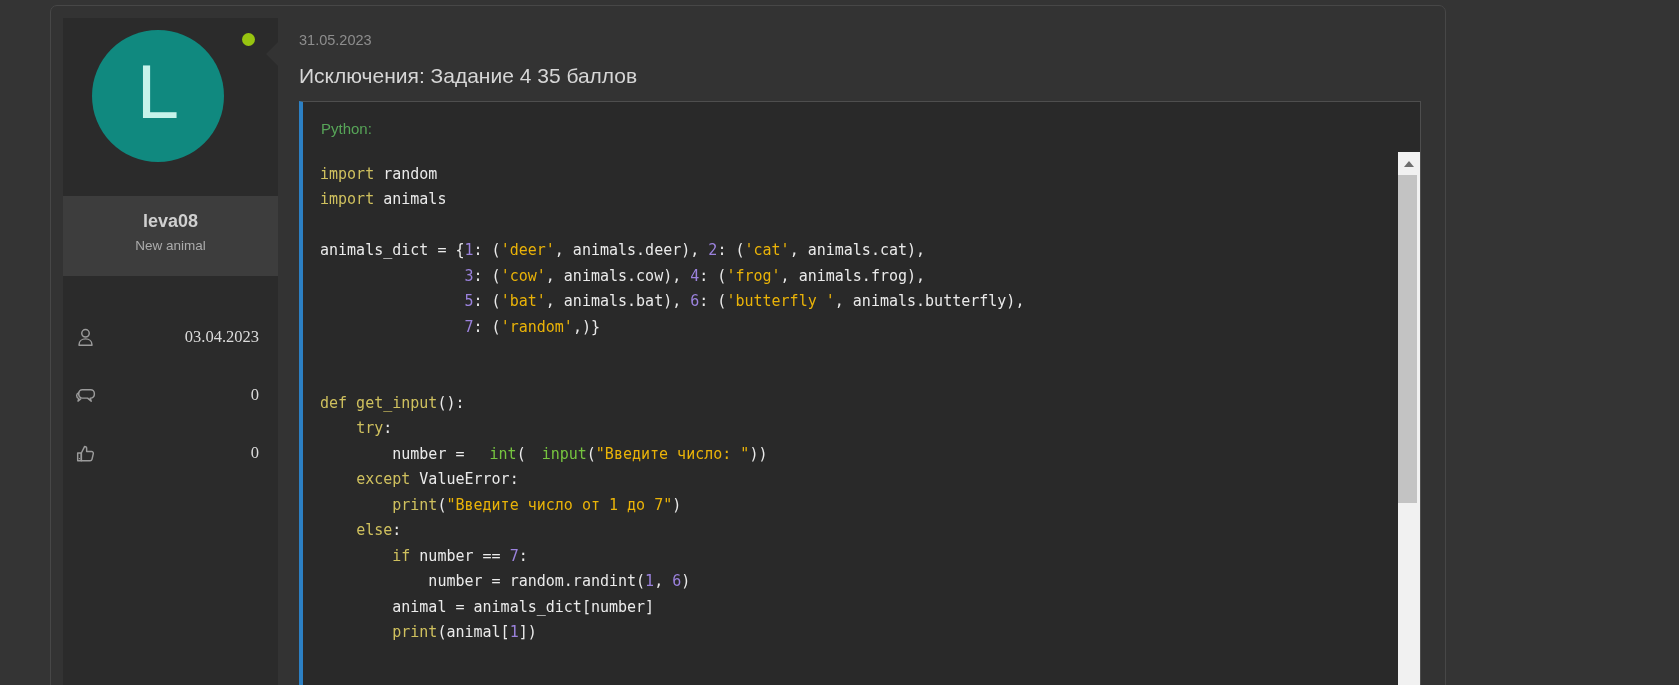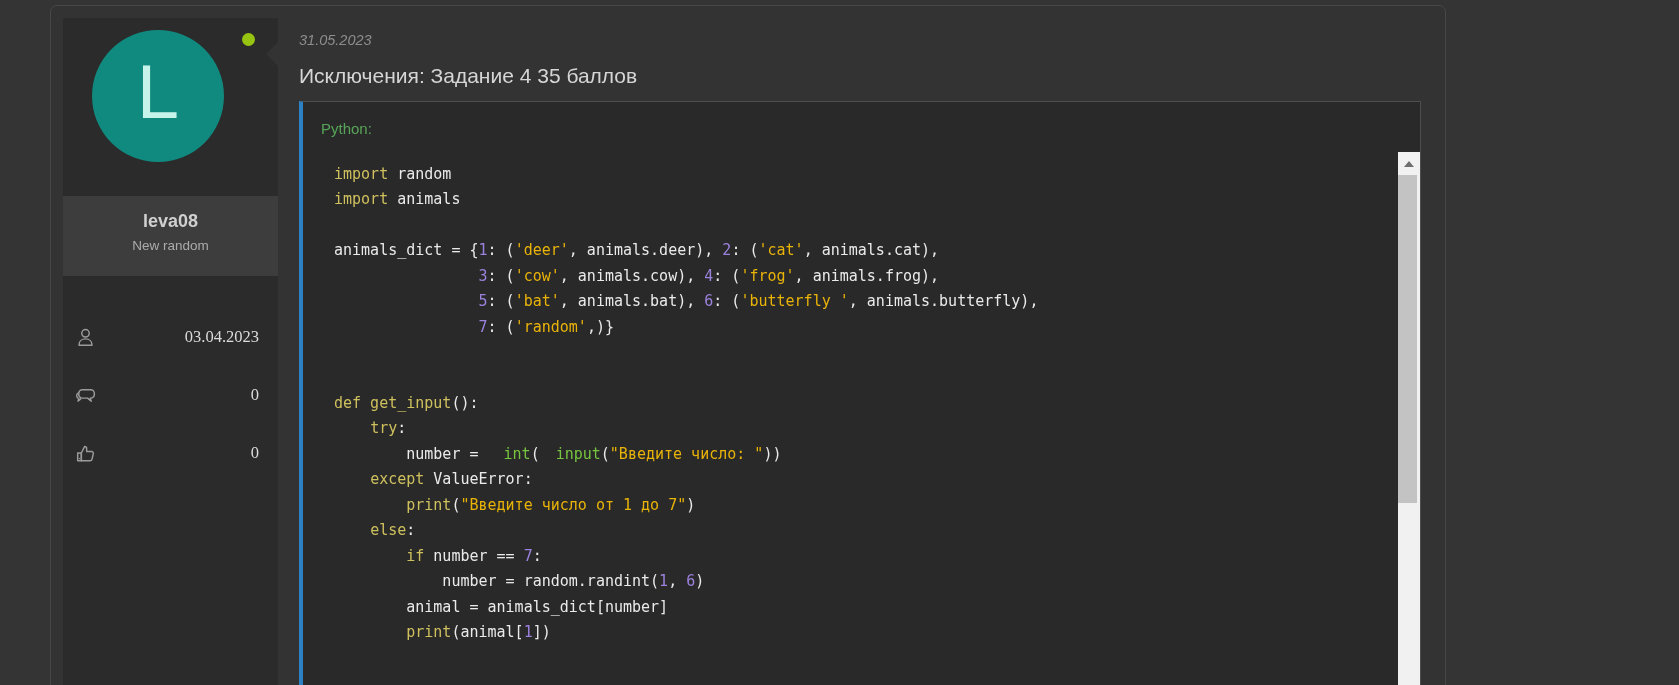--- a/index.html
+++ b/index.html
@@ -115,21 +115,20 @@
     width: 0; height: 0;
     border-right: 12px solid #333333;
     border-top: 12px solid transparent;
     border-bottom: 12px solid transparent;
   }
   .post-date {
     color: #8d8d8d;
     font-size: 14.5px;
     line-height: 18px;
     cursor: pointer;
-    font-style: italic;
   }
   .post-title {
     margin-top: 13px;
     color: #d6d6d6;
     font-size: 21px;
     font-weight: 400;
     line-height: 28px;
   }
 
   
@@ -150,21 +149,21 @@
   }
   .code-body {
     position: relative;
     height: 768px;
   }
   .code-content {
     font-family: "DejaVu Sans Mono", monospace;
     font-size: 15px;
     line-height: 25.45px;
     color: #eaeaea;
-    padding: 10px 50px 20px 31px;
+    padding: 10px 50px 20px 17px;
     white-space: pre;
     overflow: hidden;
     cursor: text;
   }
   .code-line { min-height: 25.45px; white-space: pre; }
   .tok-k { color: #cfc05e; }
   .tok-s { color: #eab308; }
   .tok-b { color: #76c43f; margin-left: 16px; }
   .tok-p { color: #9b82dd; }
   .tok-n { color: #eaeaea; }
@@ -207,21 +206,21 @@
 
     <div class="avatar-box">
       <div class="avatar-circle">
         <span class="avatar-letter">L</span>
       </div>
       <div class="online-dot"></div>
     </div>
 
     <div class="username-banner">
       <div class="username">leva08</div>
-      <div class="user-role">New random</div>
+      <div class="user-role">New animal</div>
     </div>
 
     <div class="user-stats">
       <div class="stat-row">
         <svg viewBox="0 0 24 24">
           <circle cx="12" cy="8" r="3.6"></circle>
           <path d="M5.8 19.5v-0.6c0-3.4 2.8-5.6 6.2-5.6s6.2 2.2 6.2 5.6v0.6z"></path>
         </svg>
         <span class="stat-value">03.04.2023</span>
       </div>

